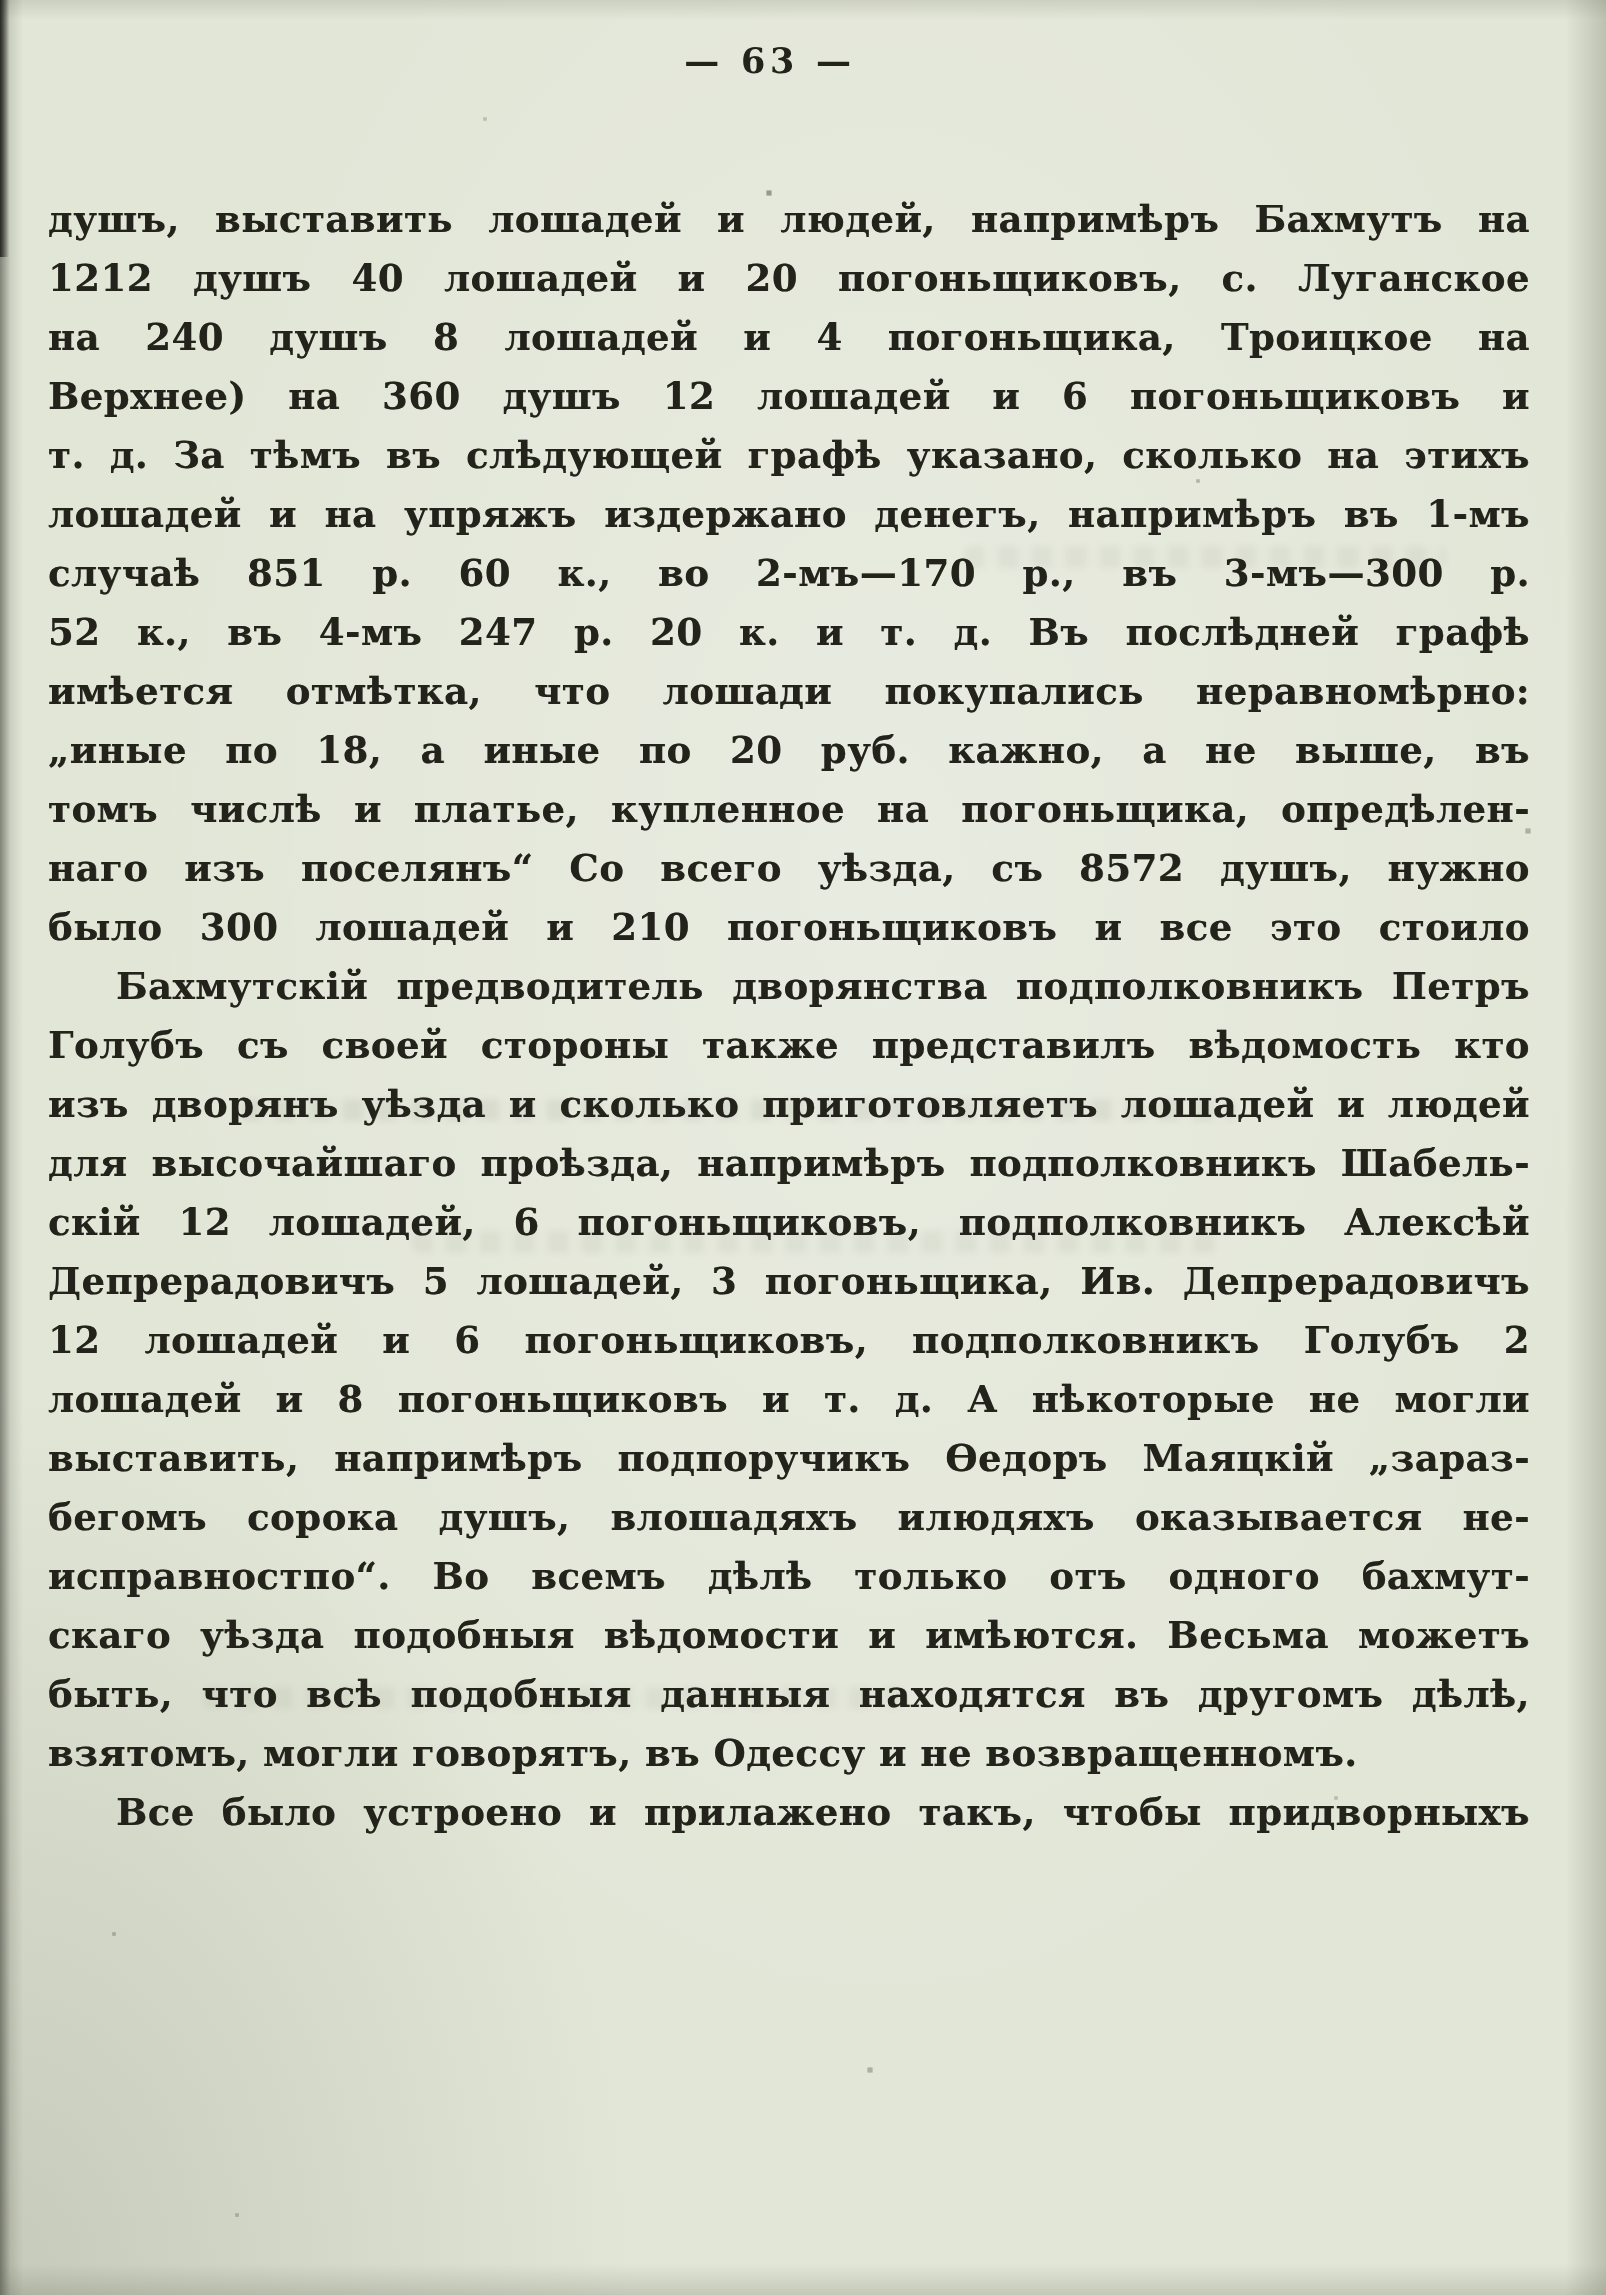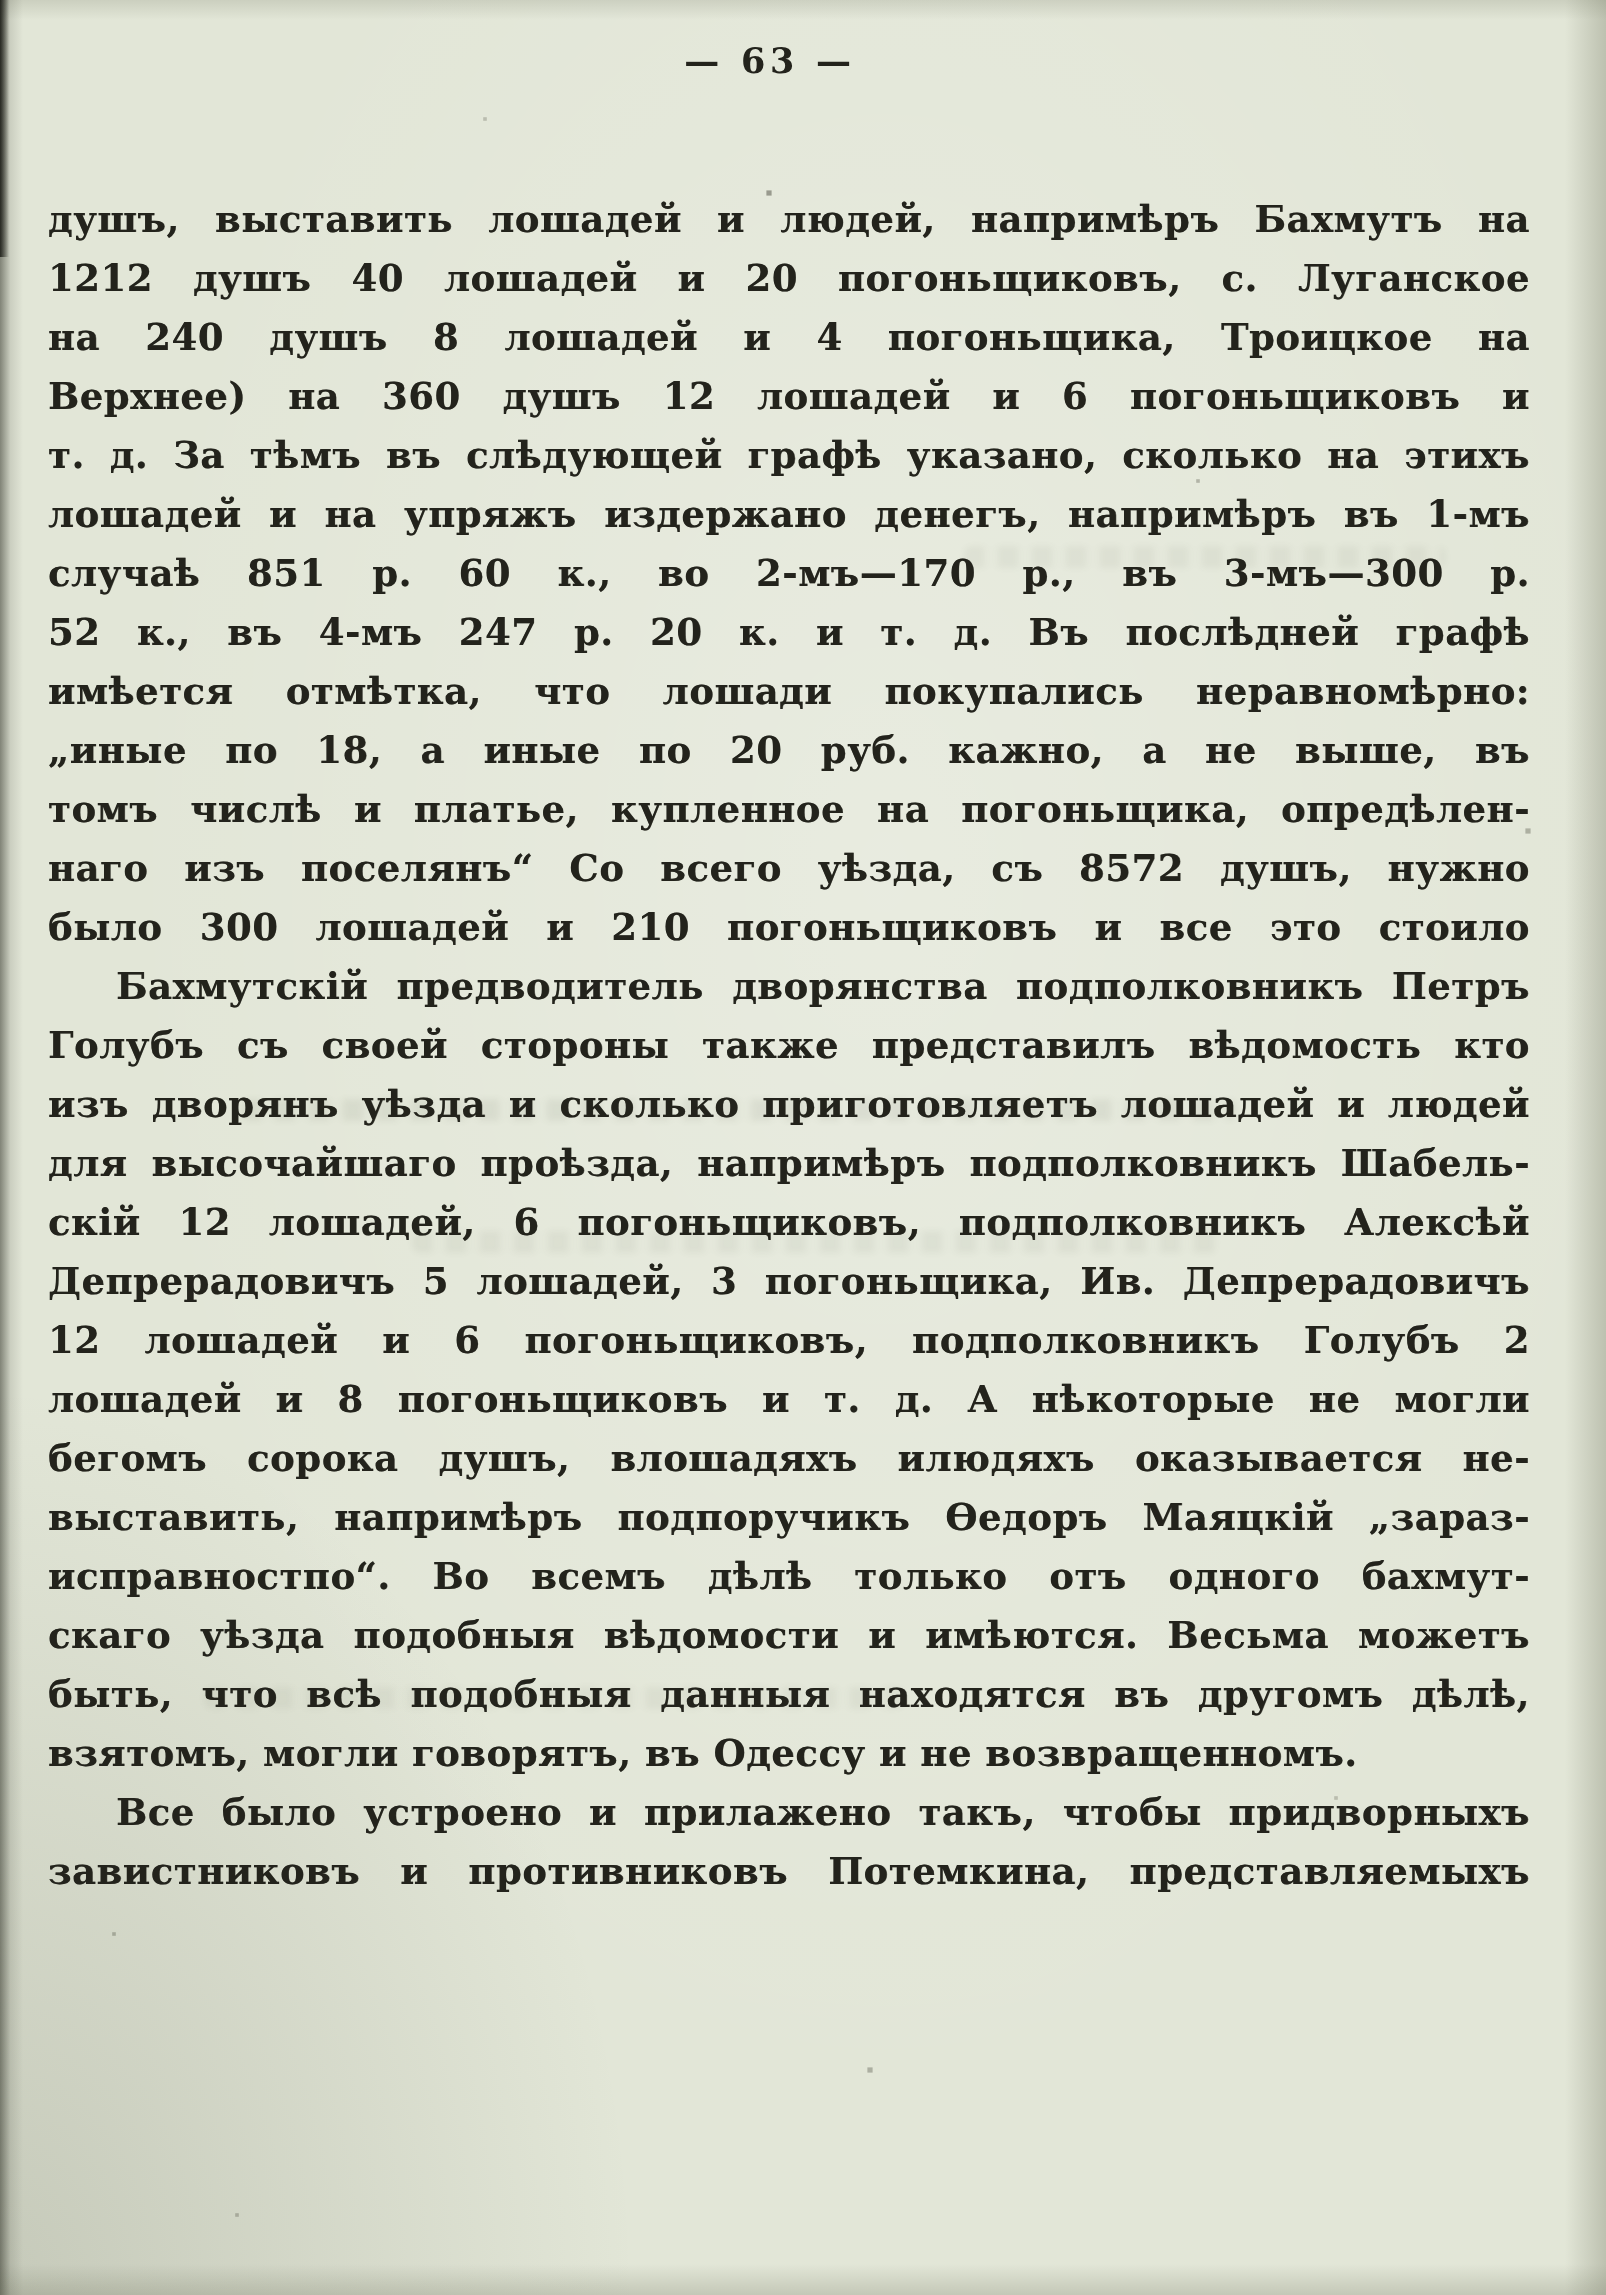--- a/index.html
+++ b/index.html
@@ -145,23 +145,22 @@
       <div class="line">наго изъ поселянъ“ Со всего уѣзда, съ 8572 душъ, нужно</div>
       <div class="line">было 300 лошадей и 210 погоньщиковъ и все это стоило</div>
       <div class="line indent">Бахмутскій предводитель дворянства подполковникъ Петръ</div>
       <div class="line">Голубъ съ своей стороны также представилъ вѣдомость кто</div>
       <div class="line">изъ дворянъ уѣзда и сколько приготовляетъ лошадей и людей</div>
       <div class="line">для высочайшаго проѣзда, напримѣръ подполковникъ Шабель-</div>
       <div class="line">скій 12 лошадей, 6 погоньщиковъ, подполковникъ Алексѣй</div>
       <div class="line">Депрерадовичъ 5 лошадей, 3 погоньщика, Ив. Депрерадовичъ</div>
       <div class="line">12 лошадей и 6 погоньщиковъ, подполковникъ Голубъ 2</div>
       <div class="line">лошадей и 8 погоньщиковъ и т. д. А нѣкоторые не могли</div>
+      <div class="line">выставить, напримѣръ подпоручикъ Ѳедоръ Маяцкій „зараз-</div>
       <div class="line">бегомъ сорока душъ, влошадяхъ илюдяхъ оказывается не-</div>
-      <div class="line">выставить, напримѣръ подпоручикъ Ѳедоръ Маяцкій „зараз-</div>
       <div class="line">исправностпо“. Во всемъ дѣлѣ только отъ одного бахмут-</div>
       <div class="line">скаго уѣзда подобныя вѣдомости и имѣются. Весьма можетъ</div>
       <div class="line">быть, что всѣ подобныя данныя находятся въ другомъ дѣлѣ,</div>
       <div class="line end">взятомъ, могли говорятъ, въ Одессу и не возвращенномъ.</div>
       <div class="line indent">Все было устроено и прилажено такъ, чтобы придворныхъ</div>
-      <div class="line">завистниковъ и противниковъ Потемкина, представляемыхъ</div>
     </div>
 </div>
 
 
 </body></html>

